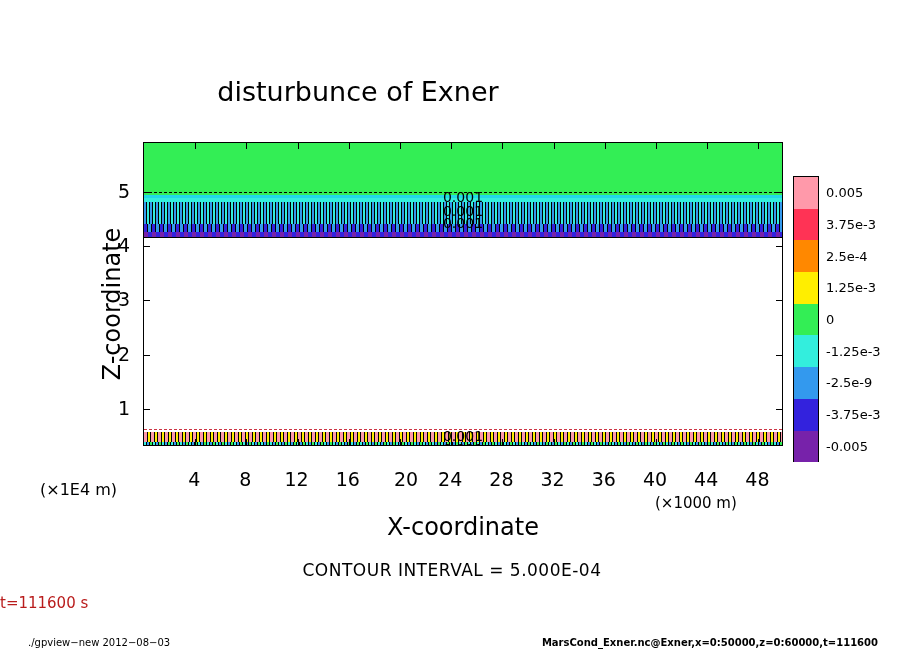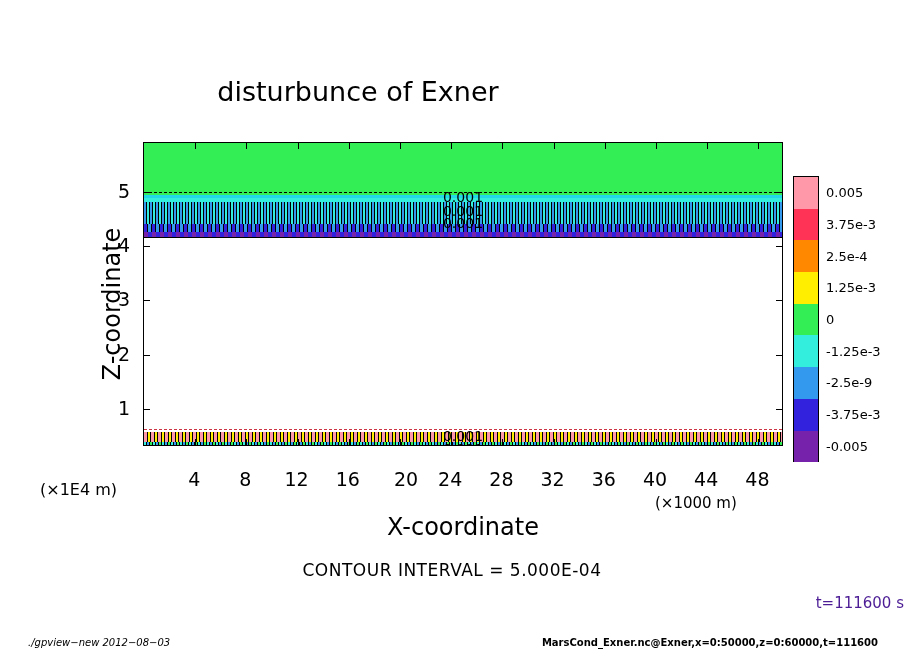--- a/index.html
+++ b/index.html
@@ -38,25 +38,25 @@
   }
   #yunits{
     left:40px;top:480px;width:120px;text-align:left;
     font-size:16px;color:#000;
   }
   #contourinfo{
     left:0;top:560px;width:904px;text-align:center;
     font-size:17px;color:#000;letter-spacing:0.5px;
   }
   #timestamp{
-    left:0;top:594px;width:904px;text-align:right;
-    font-size:15px;color:#4c1d95;
+    left:0;top:594px;width:904px;text-align:left;
+    font-size:15px;color:#b91c1c;
   }
   #footer-left{
-    left:28px;top:637px;font-size:10px;color:#000;font-style:italic;
+    left:28px;top:637px;font-size:10px;color:#000;
   }
   #footer-right{
     right:26px;top:637px;font-size:10px;color:#000;text-align:right;font-weight:bold;
   }
 
   
   #cbar{
     left:793px;top:176px;width:26px;height:286px;
     border:1px solid #000;box-sizing:border-box;
   }

